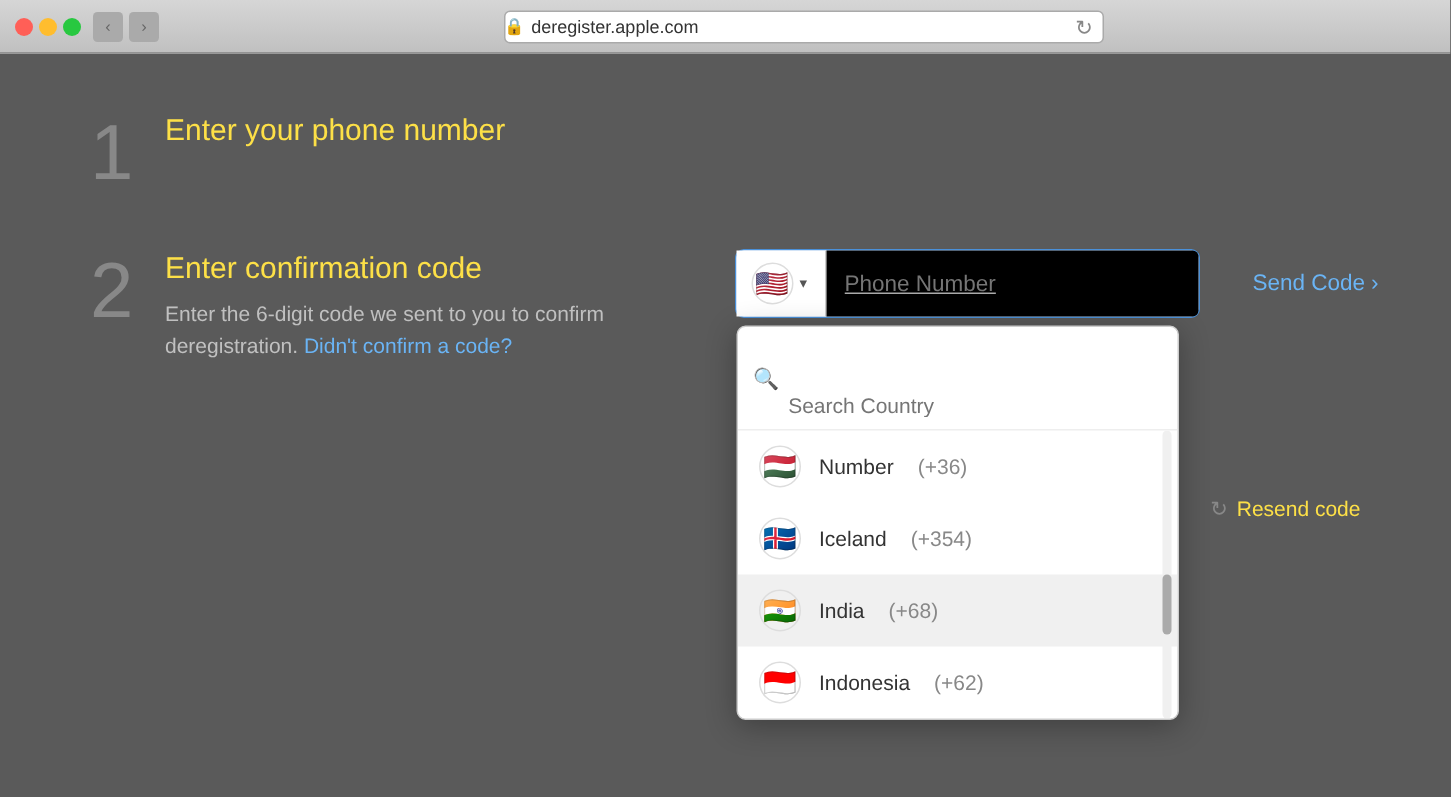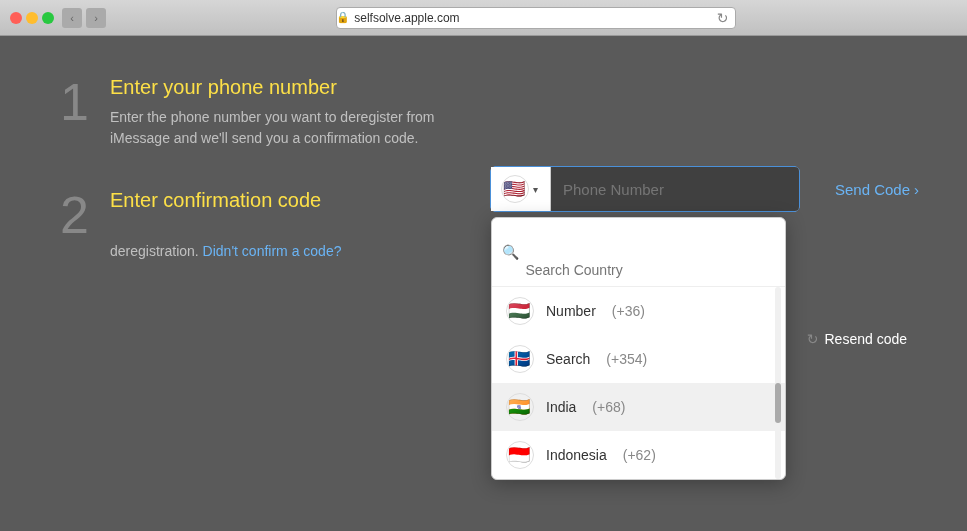--- a/index.html
+++ b/index.html
@@ -182,22 +182,23 @@
       color: #555;
     }
 
     .phone-input {
       flex: 1;
       border: none;
       outline: none;
       padding: 8px 12px;
       font-size: 15px;
       color: #aaa;
-      background: #404040;
+      background: #000000;
       border-radius: 0 4px 4px 0;
+      text-decoration: underline;
     }
 
     .send-code-btn {
       position: absolute;
       right: -120px;
       top: 50%;
       transform: translateY(-50%);
       color: #6ab4f5;
       font-size: 15px;
       cursor: pointer;
@@ -291,21 +292,21 @@
       top: 295px;
       right: 60px;
       display: flex;
       align-items: center;
       gap: 6px;
       color: #888;
       font-size: 14px;
     }
 
     .resend-btn {
-      color: #ffffff;
+      color: #fde047;
       cursor: pointer;
       display: flex;
       align-items: center;
       gap: 4px;
     }
 
     .scrollbar-track {
       position: absolute;
       right: 4px;
       top: 0;
@@ -338,44 +339,40 @@
     <button class="browser-btn btn-close"></button>
     <button class="browser-btn btn-min"></button>
     <button class="browser-btn btn-max"></button>
   </div>
   <div class="browser-nav">
     <div class="nav-arrow">‹</div>
     <div class="nav-arrow">›</div>
   </div>
   <div class="address-bar">
     <span class="lock-icon">🔒</span>
-    <span>selfsolve.apple.com</span>
+    <span>deregister.apple.com</span>
     <span class="refresh-icon">↻</span>
   </div>
 </div>
 
 <div class="page-content">
 
   <div class="step">
     <div class="step-number">1</div>
     <div class="step-content">
       <div class="step-title">Enter your phone number</div>
-      <div class="step-description">
-        <span>Enter the phone number you want to deregister from</span><br>
-        <span>iMessage and we'll send you a confirmation code.</span>
-      </div>
     </div>
   </div>
 
   <div class="step">
     <div class="step-number">2</div>
     <div class="step-content">
       <div class="step-title">Enter confirmation code</div>
       <div class="step-description">
-        <br>
+        <span>Enter the 6-digit code we sent to you to confirm</span><br>
         <span>deregistration.</span>
         <a href="#">Didn't confirm a code?</a>
       </div>
     </div>
   </div>
 
   <div class="phone-input-area">
     <div class="phone-input-row">
       <div class="country-selector">
         <div class="flag-circle">
@@ -399,21 +396,21 @@
           <div class="country-list">
 
             <div class="country-item">
               <div class="country-flag">🇭🇺</div>
               <span class="country-name">Number</span>
               <span class="country-code">(+36)</span>
             </div>
 
             <div class="country-item">
               <div class="country-flag">🇮🇸</div>
-              <span class="country-name">Search</span>
+              <span class="country-name">Iceland</span>
               <span class="country-code">(+354)</span>
             </div>
 
             <div class="country-item highlighted">
               <div class="country-flag">🇮🇳</div>
               <span class="country-name">India</span>
               <span class="country-code">(+68)</span>
             </div>
 
             <div class="country-item">

